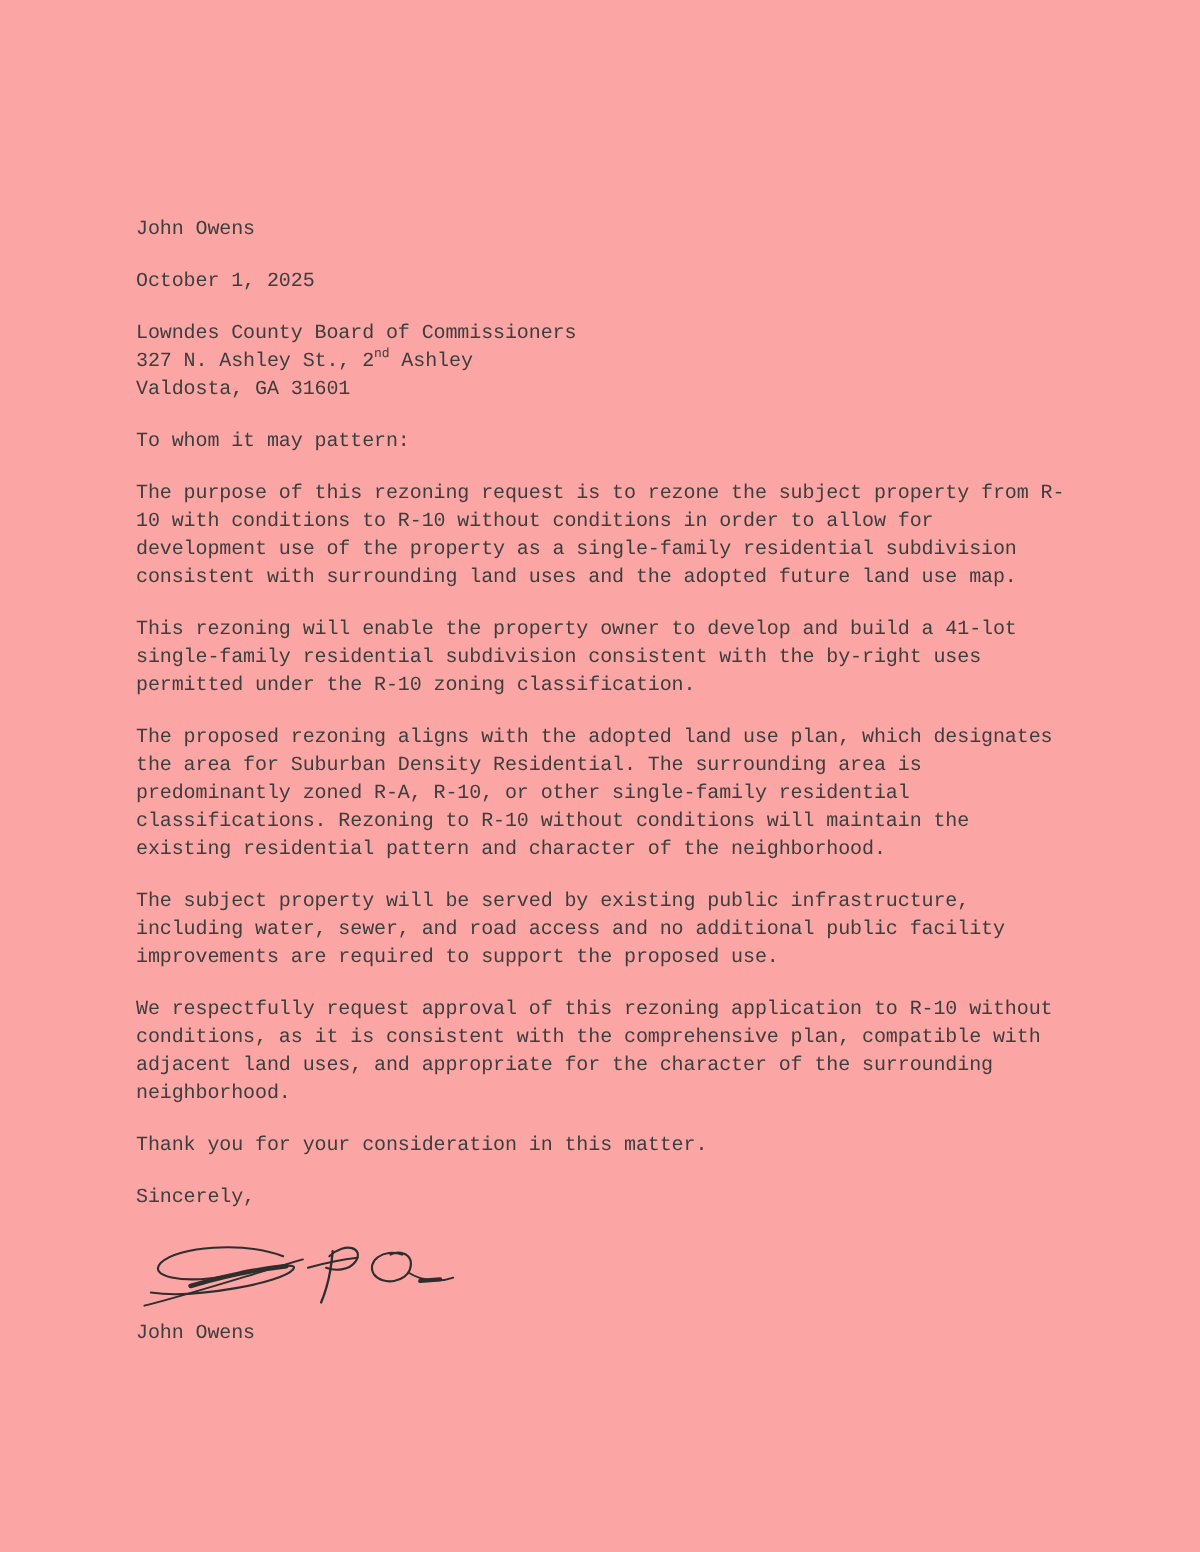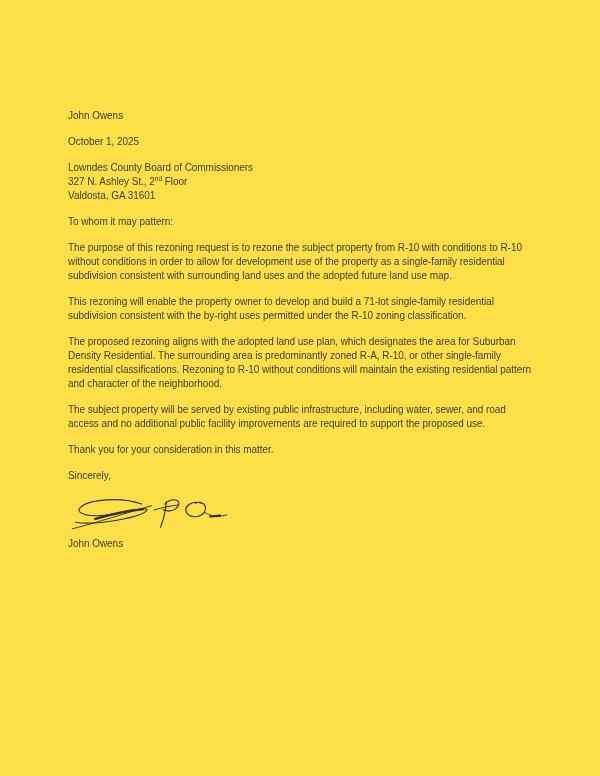--- a/index.html
+++ b/index.html
@@ -1,23 +1,23 @@
 <!DOCTYPE html>
 <html><head>
 <meta charset="utf-8">
 <style>
   * { margin: 0; padding: 0; box-sizing: border-box; }
   html, body { background: #ffffff; }
   .page {
     position: relative;
     width: 600px;
     height: 776px;
-    background: #fde047;
+    background: #fca5a5;
     overflow: hidden;
-    font-family: Liberation Sans, sans-serif;
+    font-family: Liberation Mono, monospace;
     color: #3d3d3d;
   }
   .content {
     position: absolute;
     left: 68px;
     top: 109px;
     width: 470px;
     font-size: 10px;
     line-height: 14px;
     letter-spacing: -0.05px;
@@ -46,30 +46,31 @@
   <div class="content">
 
     <div class="block">
       <div>John Owens</div>
     </div>
 
     <div class="block">October 1, 2025</div>
 
     <div class="block">
       <div>Lowndes County Board of Commissioners</div>
-      <div><span>327 N. Ashley St., 2</span><sup class="ord">nd</sup><span> Floor</span></div>
+      <div><span>327 N. Ashley St., 2</span><sup class="ord">nd</sup><span> Ashley</span></div>
       <div>Valdosta, GA 31601</div>
     </div>
 
     <p>To whom it may pattern:</p>
 
     <p>The purpose of this rezoning request is to rezone the subject property from R-10 with conditions to R-10 without conditions in order to allow for development use of the property as a single-family residential subdivision consistent with surrounding land uses and the adopted future land use map.</p>
-    <p>This rezoning will enable the property owner to develop and build a 71-lot single-family residential subdivision consistent with the by-right uses permitted under the R-10 zoning classification.</p>
+    <p>This rezoning will enable the property owner to develop and build a 41-lot single-family residential subdivision consistent with the by-right uses permitted under the R-10 zoning classification.</p>
     <p>The proposed rezoning aligns with the adopted land use plan, which designates the area for Suburban Density Residential. The surrounding area is predominantly zoned R-A, R-10, or other single-family residential classifications. Rezoning to R-10 without conditions will maintain the existing residential pattern and character of the neighborhood.</p>
     <p>The subject property will be served by existing public infrastructure, including water, sewer, and road access and no additional public facility improvements are required to support the proposed use.</p>
+    <p>We respectfully request approval of this rezoning application to R-10 without conditions, as it is consistent with the comprehensive plan, compatible with adjacent land uses, and appropriate for the character of the surrounding neighborhood.</p>
 
     <p>Thank you for your consideration in this matter.</p>
 
     <p class="valediction">Sincerely,</p>
 
     <div class="signature-wrap">
       <svg width="190" height="38" viewBox="0 0 190 46" xmlns="http://www.w3.org/2000/svg" fill="none" stroke="#2e2e2e" stroke-linecap="round">
         <path d="M 86,11 C 62,2 22,5 12,15 C 4,23 24,28 52,23 C 78,18 96,14 92,19 C 86,27 32,37 6,33" stroke-width="1.3"></path>
         <path d="M 2,41 C 30,34 70,21 98,13" stroke-width="1.1"></path>
         <path d="M 30,29 C 50,23 70,19 88,17" stroke-width="2.8"></path>

